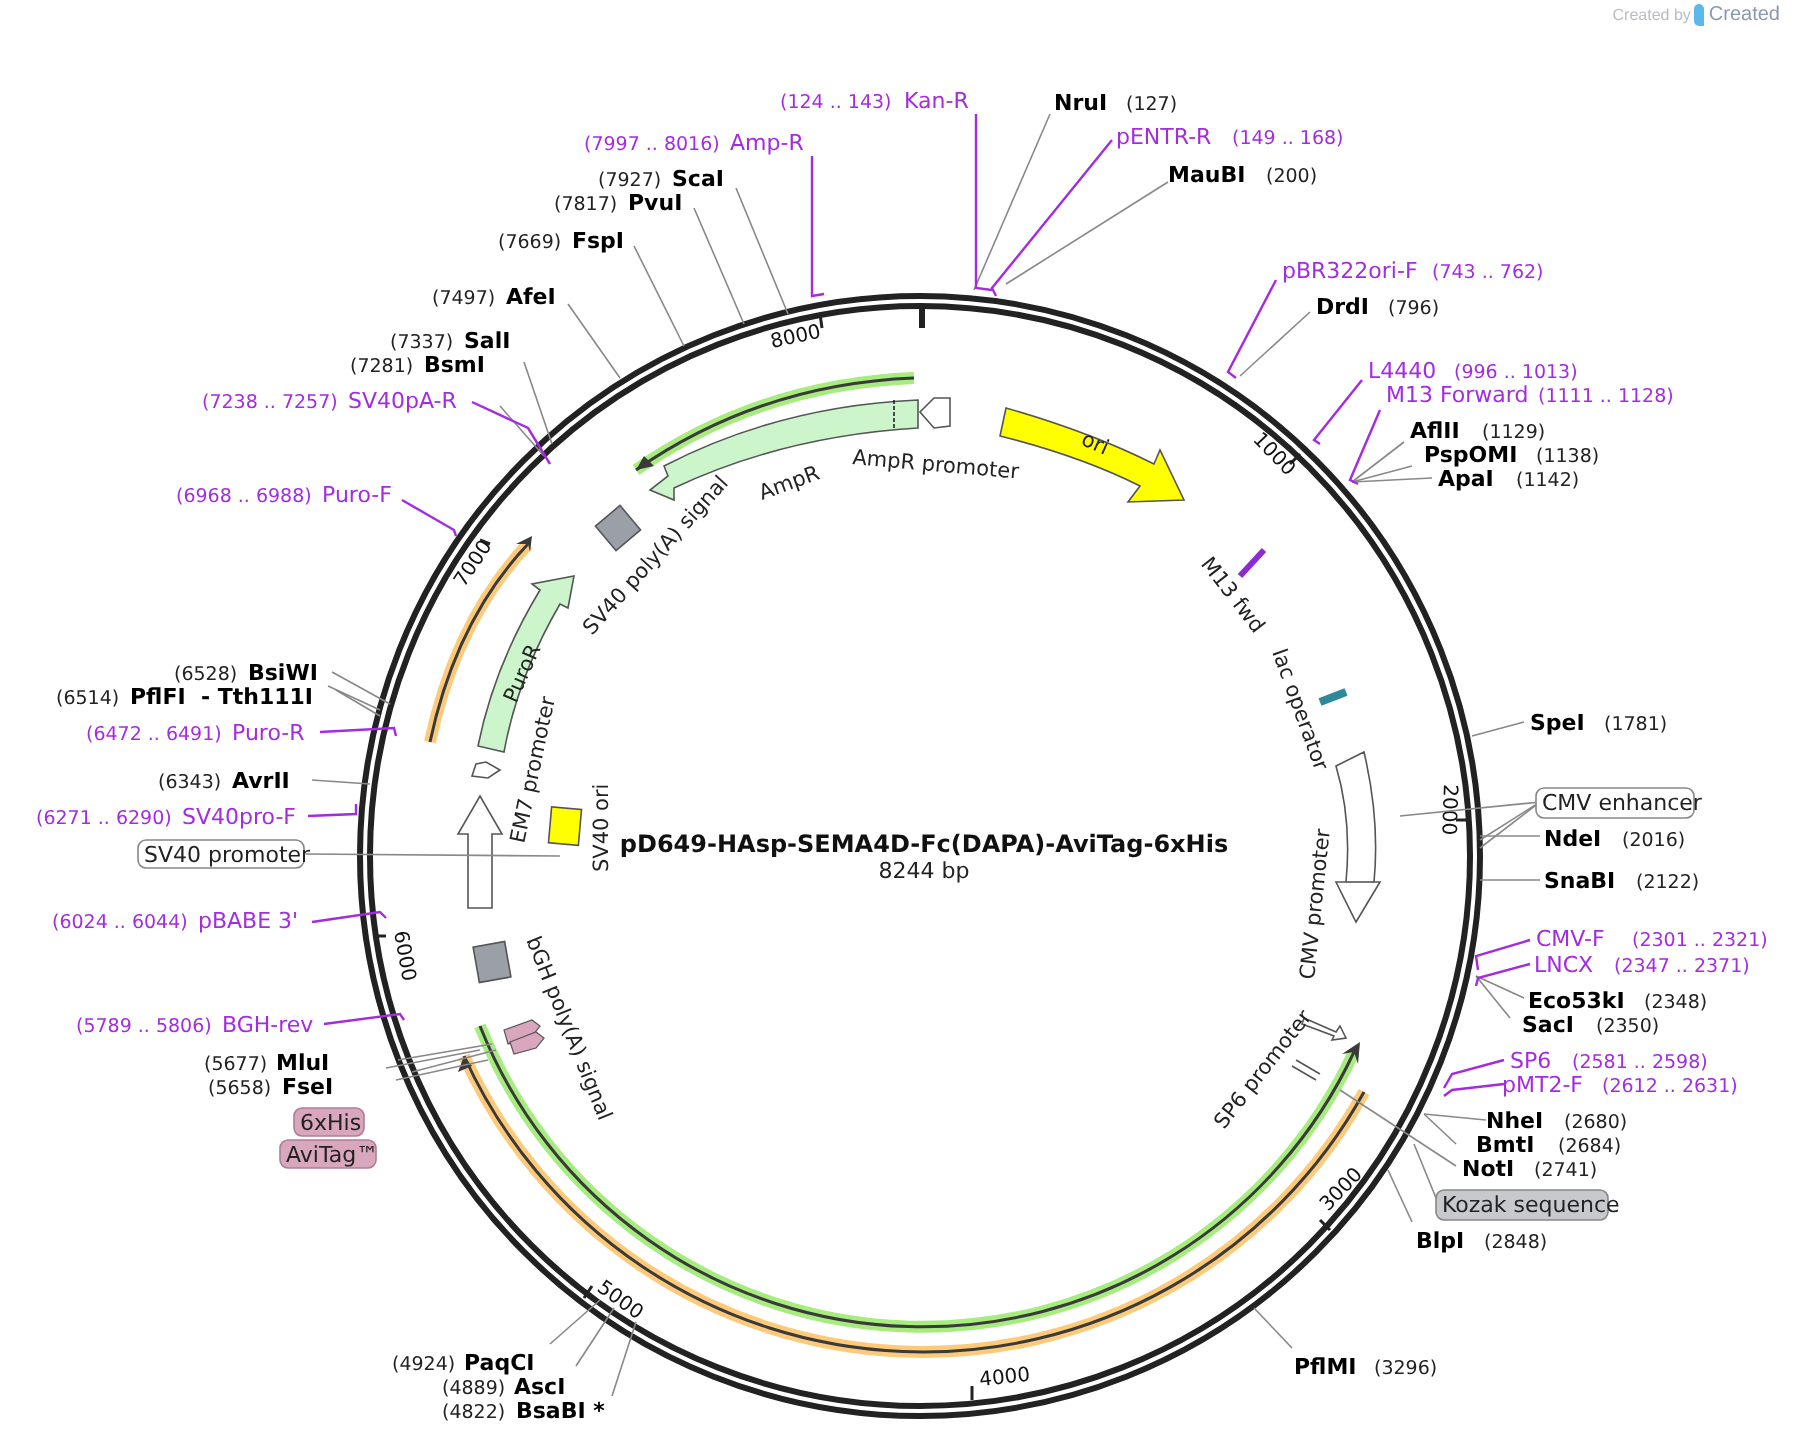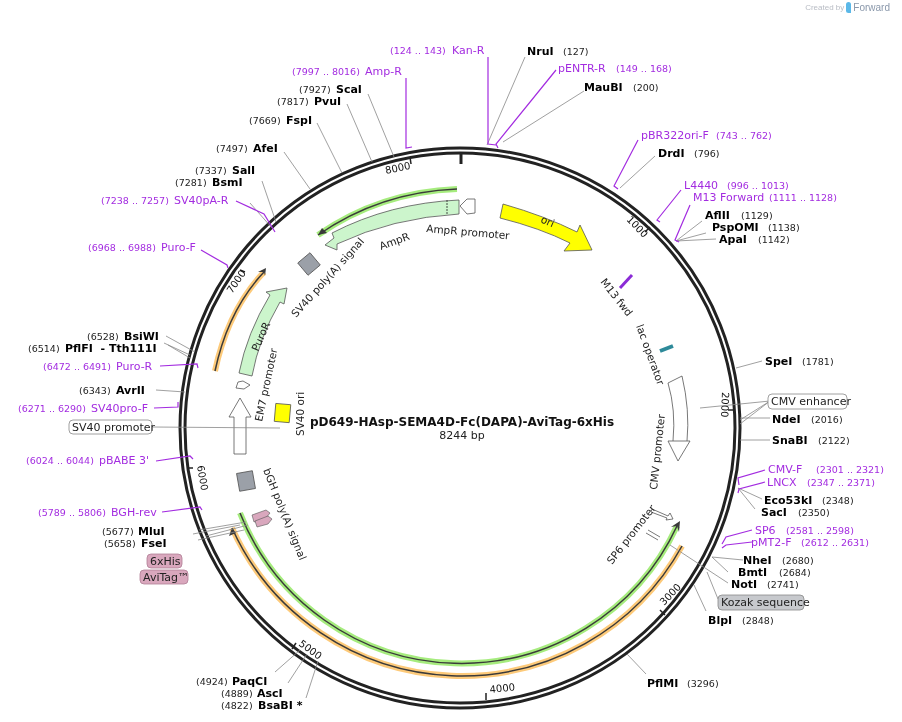--- a/index.html
+++ b/index.html
@@ -20,21 +20,21 @@
     .title { font-size: 12px; font-weight: bold; fill: #111; }
     .sub { font-size: 11px; fill: #222; }
     .boxlbl { font-size: 11px; fill: #222; }
   </style>
 </head>
 <body>
 
 <div class="credit">
   <span>Created by</span>
   <span class="logo"></span>
-  <span class="brand">Forward</span>
+  <span class="brand">Created</span>
 </div>
 
 <svg id="map" width="902" height="722" viewBox="0 0 902 722">
 
   <g>
     <circle cx="460" cy="428" r="280" fill="none" stroke="#222" stroke-width="3"></circle>
     <circle cx="460" cy="428" r="275" fill="none" stroke="#222" stroke-width="3"></circle>
   </g>
 
   <line x1="461" y1="153" x2="461" y2="164" stroke="#222" stroke-width="3"></line>

